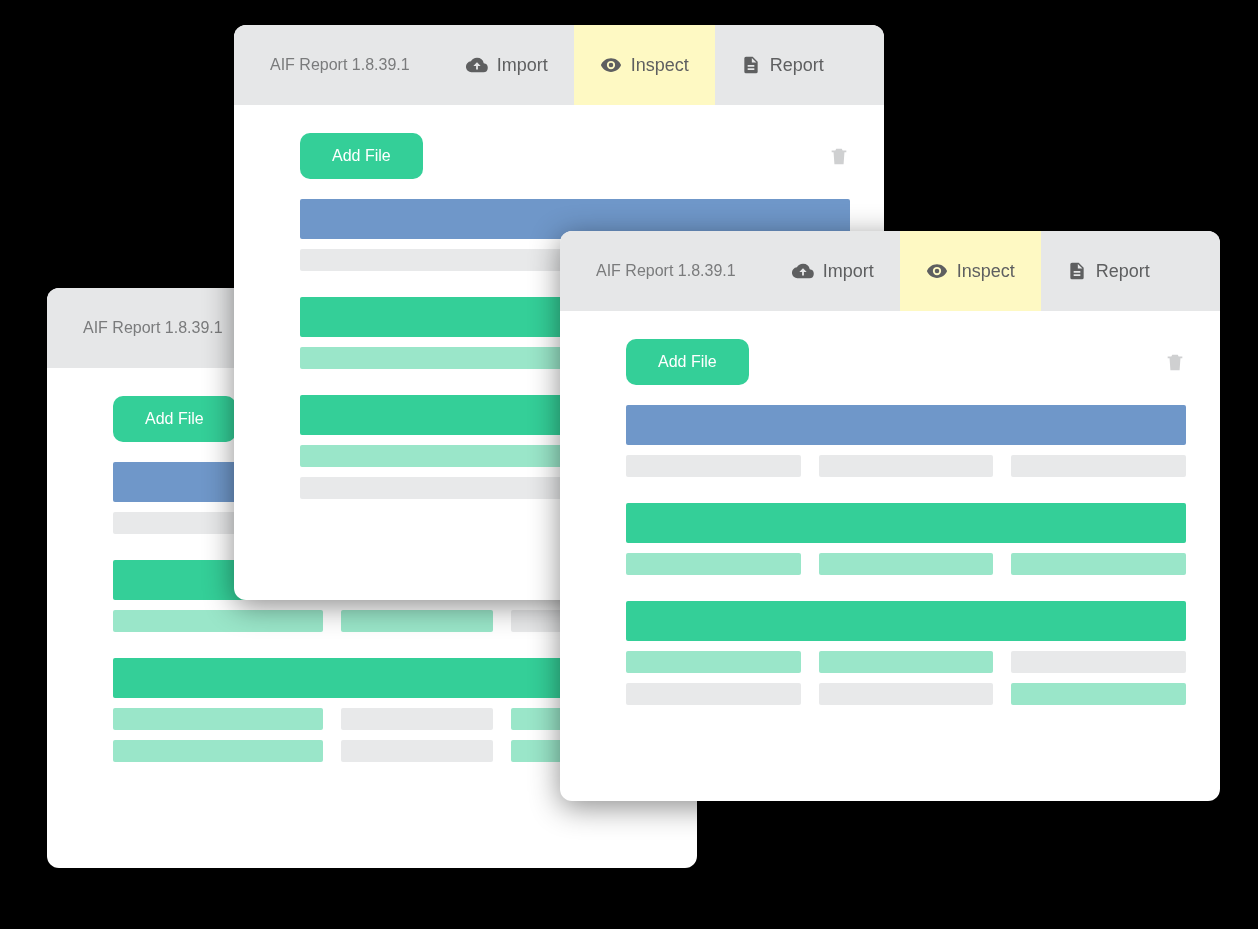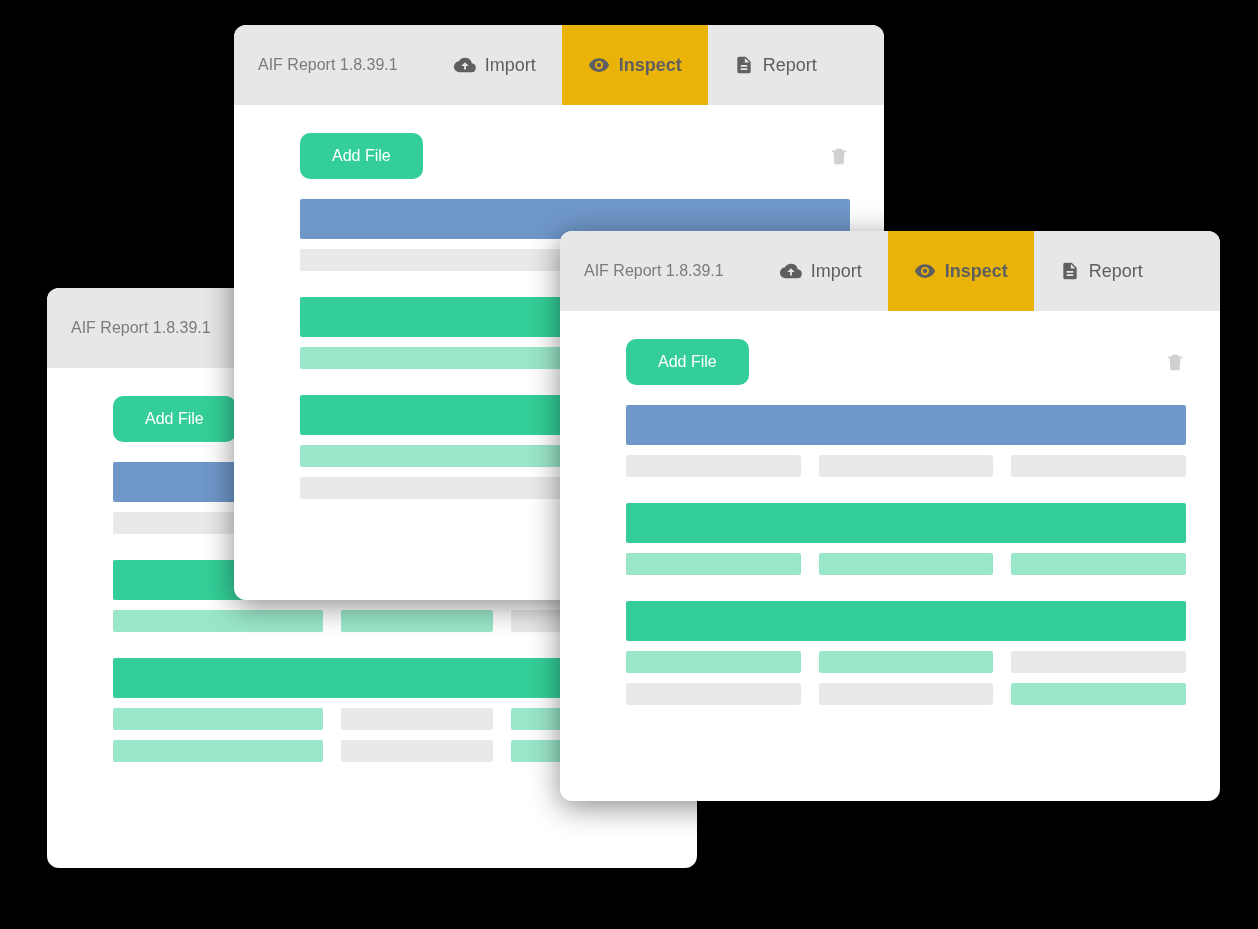--- a/index.html
+++ b/index.html
@@ -24,41 +24,41 @@
   }
   .win-left   { left: 47px;  top: 288px; width: 650px; height: 580px; z-index: 1; }
   .win-center { left: 234px; top: 25px;  width: 650px; height: 575px; z-index: 2; }
   .win-right  { left: 560px; top: 231px; width: 660px; height: 570px; z-index: 3; }
 
   .toolbar {
     background: #e6e7e8;
     display: flex;
     align-items: center;
     height: 80px;
-    padding-left: 24px;
+    padding-left: 36px;
   }
   .toolbar-title {
     color: #7a7b7c;
     font-size: 16px;
     margin-right: 30px;
   }
   .win-left .toolbar-title { flex: 1; } 
 
   .tab {
     height: 100%;
     display: flex;
     align-items: center;
     gap: 9px;
     padding: 0 26px;
     color: #5e5f60;
     font-size: 18px;
     cursor: pointer;
     user-select: none;
   }
-  .tab.active { background: #eab308; font-weight: bold; }
+  .tab.active { background: #fef9c3; }
   .tab svg { display: block; }
 
   .content {
     flex: 1;
     padding: 28px 34px 30px 34px;
     overflow: hidden;
     margin-left: 32px;
   }
 
   .actions-row {

